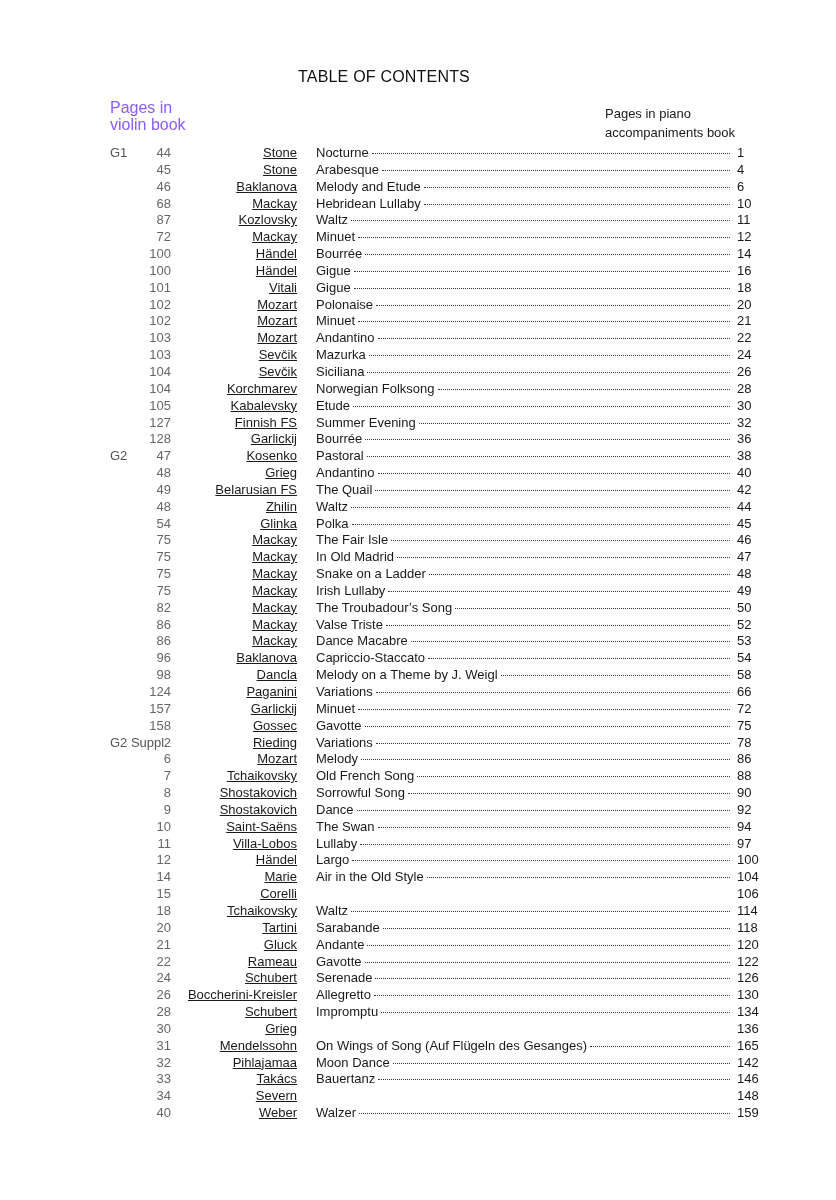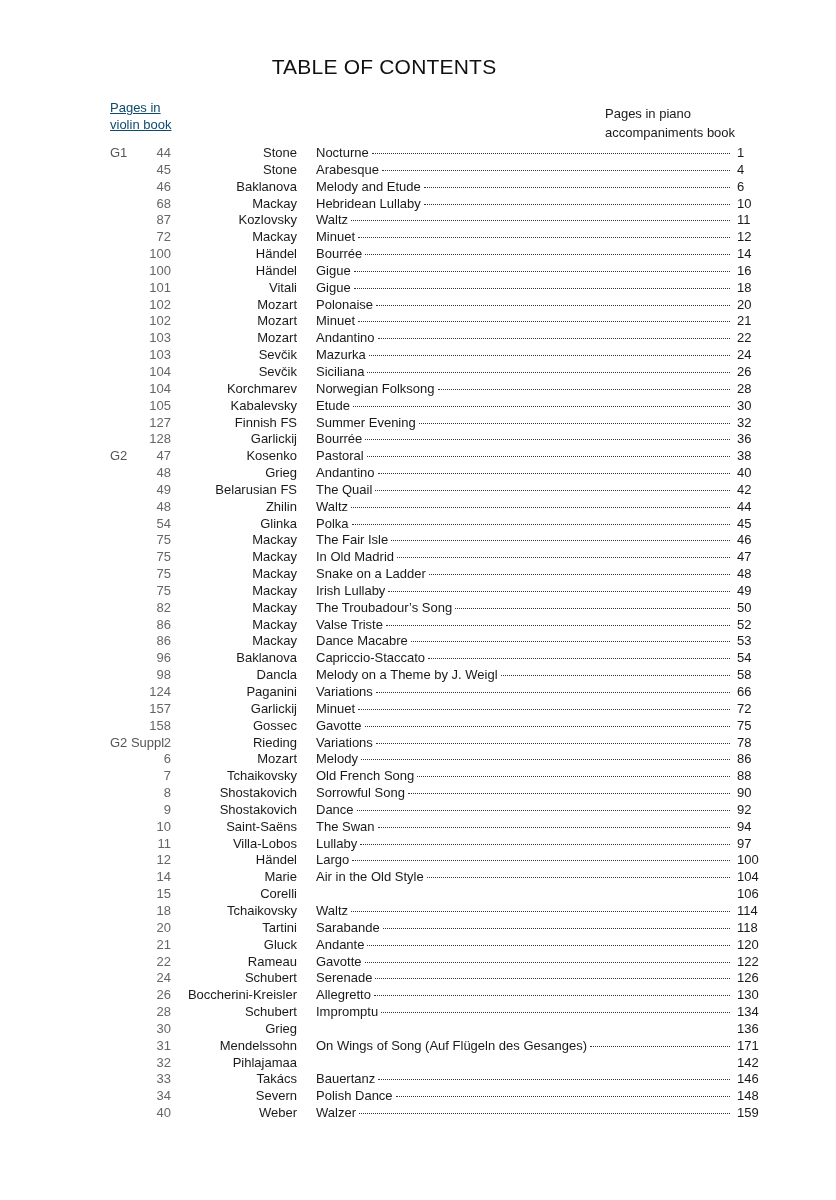--- a/index.html
+++ b/index.html
@@ -1,38 +1,38 @@
 <!DOCTYPE html>
 <html><head>
 <meta charset="utf-8">
 <style>
   html, body { margin: 0; padding: 0; background: #ffffff; }
   body {
     width: 836px; height: 1200px; position: relative; overflow: hidden;
     font-family: "Liberation Sans", sans-serif; color: #1a1a1a;
   }
   .title {
-    position: absolute; left: 0; width: 768px; top: 55px; text-align: center;
-    font-size: 21px; letter-spacing: 0.2px; color: #111;
+    position: absolute; left: 0; width: 768px; top: 68px; text-align: center;
+    font-size: 16px; letter-spacing: 0.2px; color: #111;
   }
   .hdr-left {
-    position: absolute; left: 110px; top: 99px; font-size: 13px; line-height: 17px; color: #0c4a6e; text-decoration: underline;
+    position: absolute; left: 110px; top: 99px; font-size: 16px; line-height: 17px; color: #8b5cf6;
   }
   .hdr-right {
     position: absolute; left: 605px; top: 104px; font-size: 13px; line-height: 19px; color: #1a1a1a;
   }
   .toc { position: absolute; left: 0; top: 145px; width: 696px; }
   .group { position: relative; }
   .group + .group { }
   .row {
     position: relative; height: 16.85px; font-size: 13px; line-height: 16.85px;
   }
   .grp-label { position: absolute; left: 110px; top: 0; color: #555; white-space: nowrap; }
   .vpage { position: absolute; left: 130px; width: 41px; text-align: right; color: #666; }
-  .composer { position: absolute; left: 160px; width: 137px; text-align: right; color: #1a1a1a; white-space: nowrap; }
+  .composer { position: absolute; left: 160px; width: 137px; text-align: right; color: #1a1a1a; white-space: nowrap; text-decoration: underline; }
   .entry {
     position: absolute; left: 316px; width: 414px; display: flex; align-items: baseline; overflow: hidden;
   }
   .piece { white-space: nowrap; padding-right: 3px; }
   .leader {
     flex: 1; height: 1px; border-bottom: 1.5px dotted #333; transform: translateY(-3px); min-width: 10px;
   }
   .ppage { position: absolute; left: 737px; color: #1a1a1a; }
 </style>
 </head>
@@ -528,43 +528,43 @@
         <span class="composer">Grieg</span>
         <span class="ppage">136</span>
       </div>
       <div class="row">
         <span class="vpage">31</span>
         <span class="composer">Mendelssohn</span>
         <span class="entry">
           <span class="piece">On Wings of Song (Auf Flügeln des Gesanges)</span>
           <span class="leader"></span>
         </span>
-        <span class="ppage">171</span>
+        <span class="ppage">165</span>
       </div>
       <div class="row">
         <span class="vpage">32</span>
         <span class="composer">Pihlajamaa</span>
+        <span class="entry">
+          <span class="piece">Moon Dance</span>
+          <span class="leader"></span>
+        </span>
         <span class="ppage">142</span>
       </div>
       <div class="row">
         <span class="vpage">33</span>
         <span class="composer">Takács</span>
         <span class="entry">
           <span class="piece">Bauertanz</span>
           <span class="leader"></span>
         </span>
         <span class="ppage">146</span>
       </div>
       <div class="row">
         <span class="vpage">34</span>
         <span class="composer">Severn</span>
-        <span class="entry">
-          <span class="piece">Polish Dance</span>
-          <span class="leader"></span>
-        </span>
         <span class="ppage">148</span>
       </div>
       <div class="row">
         <span class="vpage">40</span>
         <span class="composer">Weber</span>
         <span class="entry">
           <span class="piece">Walzer</span>
           <span class="leader"></span>
         </span>
         <span class="ppage">159</span>

